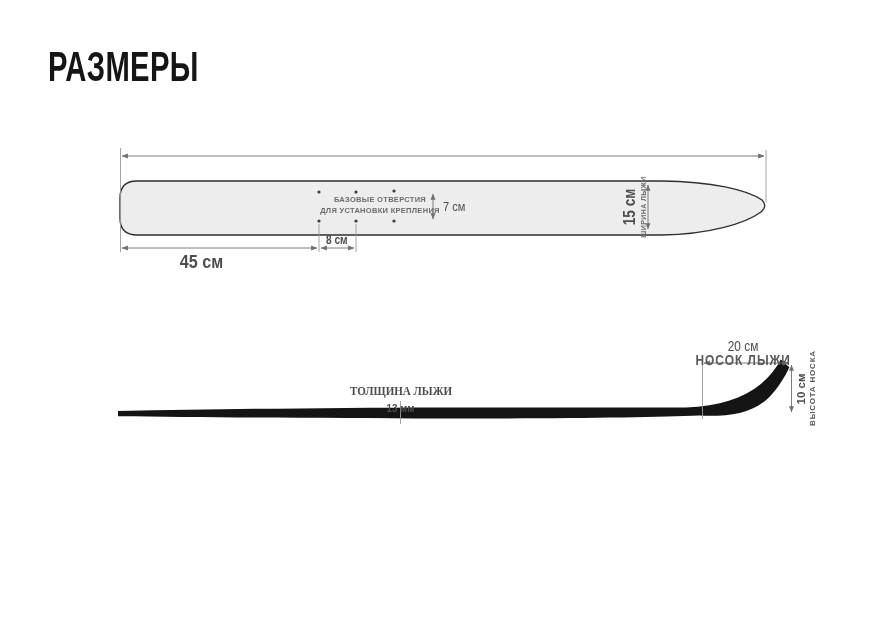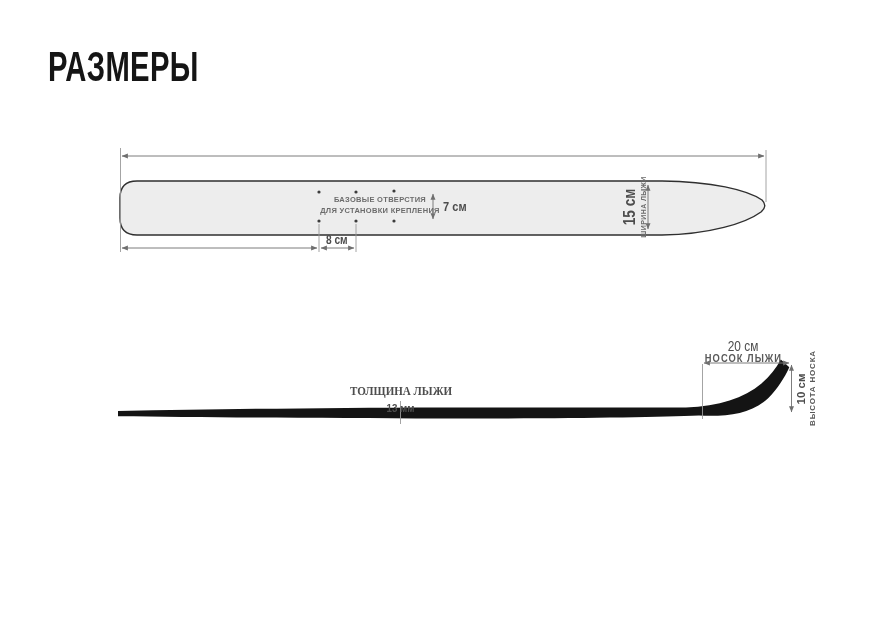--- a/index.html
+++ b/index.html
@@ -23,35 +23,35 @@
   .cond{display:inline-block;transform:scaleX(0.85);}
   .title{
     position:absolute;left:36px;top:33px;color:var(--c-text_dark);
     font-size:43px;font-weight:700;line-height:1;margin:12px;letter-spacing:0.5px;
   }
   .title .cond{transform:scaleX(0.68);transform-origin:left top;}
   .len{left:286px;top:128px;width:300px;font-size:15px;font-weight:700;}
   .len .gap{margin-left:9px;}
   .tail{left:127px;top:251px;width:150px;font-size:19px;font-weight:700;}
   .sp8{left:307px;top:233px;width:60px;font-size:12px;font-weight:700;}
-  .gap7{left:441px;top:199px;font-size:13px;font-weight:700;}
+  .gap7{left:441px;top:199px;font-size:13px;font-weight:400;}
   .note{
     left:310px;top:195px;width:140px;text-align:center;
     font-size:7.5px;line-height:10.5px;letter-spacing:0.3px;color:var(--c-text_soft);font-weight:700;
   }
   .rot{position:absolute;white-space:nowrap;color:var(--c-text_mid);}
   .rot span{display:inline-block;}
   .w15{left:630px;top:207px;font-size:16px;font-weight:700;}
   .w15 span{transform:translate(-50%,-50%) rotate(-90deg) scaleX(0.85);}
   .w15s{left:643px;top:207px;font-size:7px;letter-spacing:0.4px;font-weight:700;color:var(--c-text_soft);}
   .w15s span{transform:translate(-50%,-50%) rotate(-90deg);}
   .thk1{left:331px;top:370px;width:140px;font-size:11.5px;font-weight:700;margin-top:32px;}
   .thk2{left:331px;top:383px;width:140px;font-size:13px;font-weight:700;font-family:Liberation Serif, serif;}
   .tip1{left:673px;top:338px;width:140px;font-size:14px;font-weight:400;text-align:center;}
-  .tip2{left:673px;top:352px;width:140px;font-size:11px;font-weight:700;letter-spacing:1.2px;color:#5a5a5a;}
+  .tip2{left:673px;top:352px;width:140px;font-size:14px;font-weight:700;letter-spacing:1.2px;color:#5a5a5a;}
   .h10{left:801px;top:389px;font-size:11.5px;font-weight:700;}
   .h10 span{transform:translate(-50%,-50%) rotate(-90deg);}
   .h10s{left:812px;top:388px;font-size:8px;font-weight:700;letter-spacing:0.8px;color:#5a5a5a;}
   .h10s span{transform:translate(-50%,-50%) rotate(-90deg);}
 </style>
 </head>
 <body>
 
 <div class="canvas">
 
@@ -91,20 +91,23 @@
          C 751,414 728,416.8 699,415.6 C 655,417.6 556,418.7 440,418.5
          C 322,418.3 202,417.2 118,416.2 Z"></path>
 
     <line class="ext" x1="400.5" y1="401" x2="400.5" y2="424"></line>
     <line class="ext" x1="702.5" y1="364" x2="702.5" y2="419"></line>
     <line class="dim" x1="704" y1="363" x2="789" y2="363" marker-start="url(#ar)" marker-end="url(#ar)"></line>
     <line class="dim" x1="791.5" y1="365" x2="791.5" y2="412" marker-start="url(#ar)" marker-end="url(#ar)"></line>
   </svg>
 
 
+  <div class="lbl cx tail">
+    <span class="cond">45 см</span>
+  </div>
 
   <div class="lbl cx sp8">
     <span class="cond">8 см</span>
   </div>
 
   <div class="lbl gap7">
     <span class="cond">7 см</span>
   </div>
 
   <div class="lbl note">

